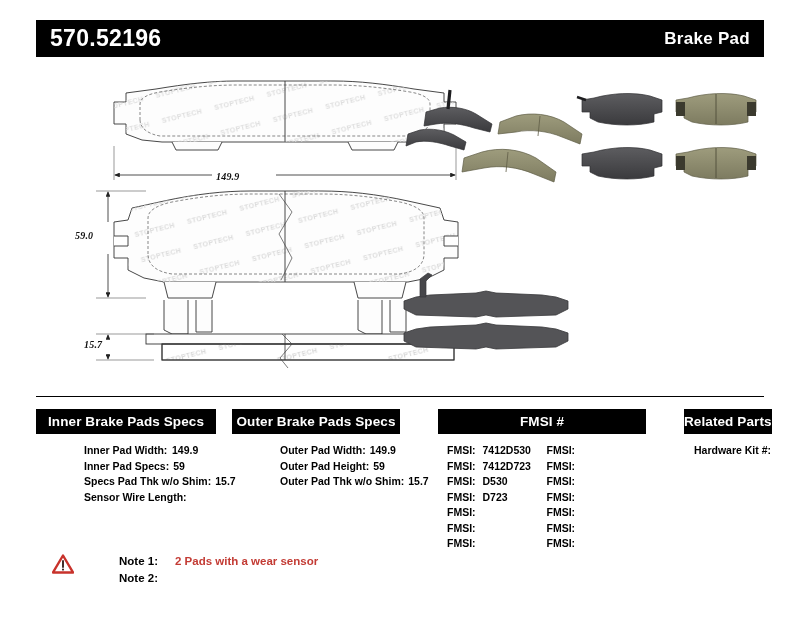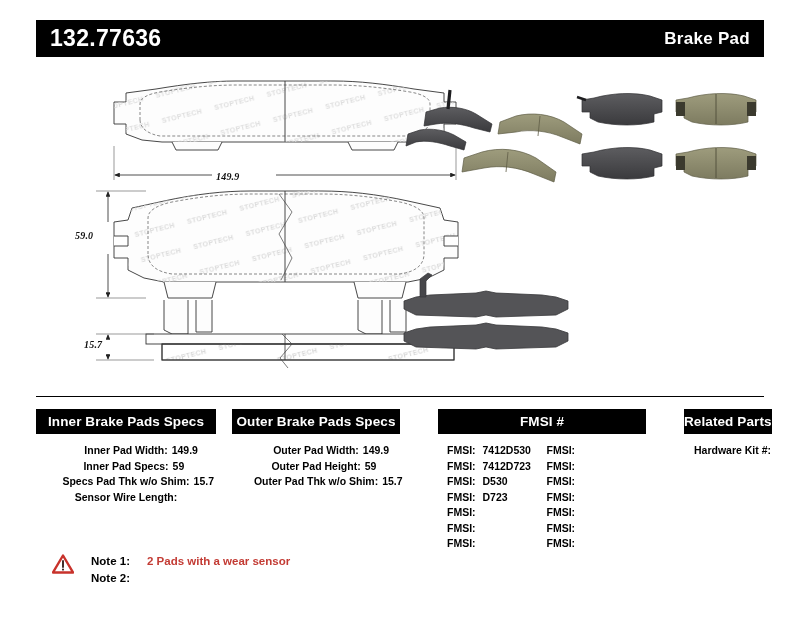--- a/index.html
+++ b/index.html
@@ -117,21 +117,21 @@
     white-space: nowrap;
   }
   .col-body {
     padding-top: 9px;
     font-size: 10.5px;
     font-weight: bold;
     line-height: 15.5px;
   }
   .spec-line {
     display: flex;
-    justify-content: center;
+    justify-content: space-between;
     padding-right: 14px;
     white-space: nowrap;
     margin-left: 48px;
   }
   .spec-line .lbl { margin-right: 4px; }
   .spec-line .val { min-width: 30px; text-align: left; }
 
   
   .fmsi-grid {
     display: flex;
@@ -146,32 +146,33 @@
   }
   .rel-line { white-space: nowrap; }
 
   
   #notes {
     position: absolute;
     left: 52px;
     top: 553px;
     display: flex;
     align-items: flex-start;
+    gap: 28px;
   }
   #warning-icon { margin-right: 17px; margin-top: 1px; }
   .note-rows { font-size: 11.5px; font-weight: bold; line-height: 17px; }
   .note-row { display: flex; white-space: nowrap; }
   .note-label { width: 52px; }
   .note-text { color: #c33b34; margin-left: 4px; }
 </style>
 </head>
 <body>
 
 <div id="header-bar">
-  <div id="part-number">132.77636</div>
+  <div id="part-number">570.52196</div>
   <div id="product-type">Brake Pad</div>
 </div>
 
 <div id="drawings">
 
   <svg class="svgbox" width="728" height="320" viewBox="0 0 728 320">
     <defs>
       <pattern id="wm" width="54" height="26" patternUnits="userSpaceOnUse" patternTransform="rotate(-14)">
         <text x="0" y="12" font-family="Liberation Sans, sans-serif" font-size="7" font-weight="bold" fill="#d8d8d8" letter-spacing="0.4">STOPTECH</text>
       </pattern>

